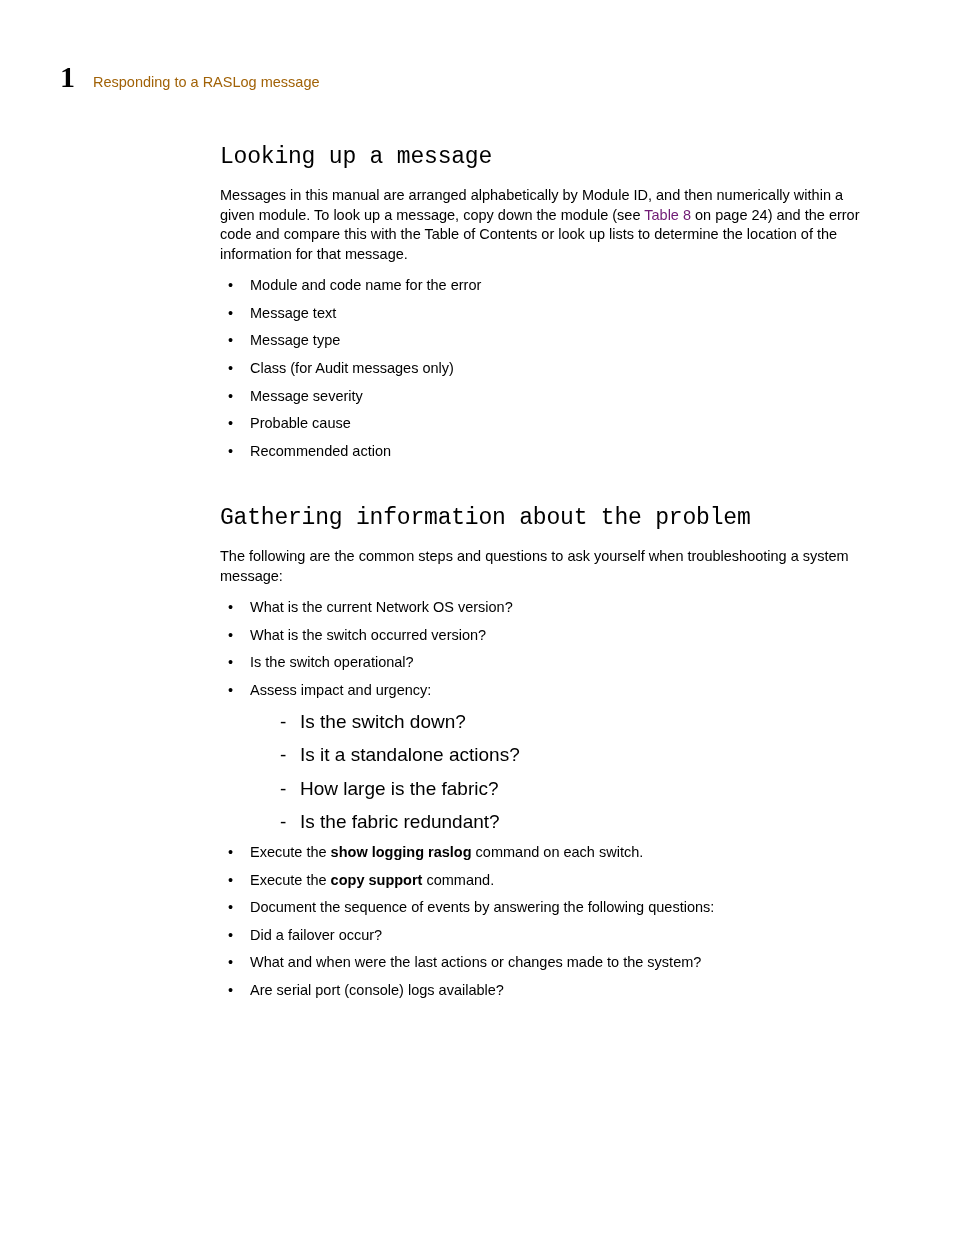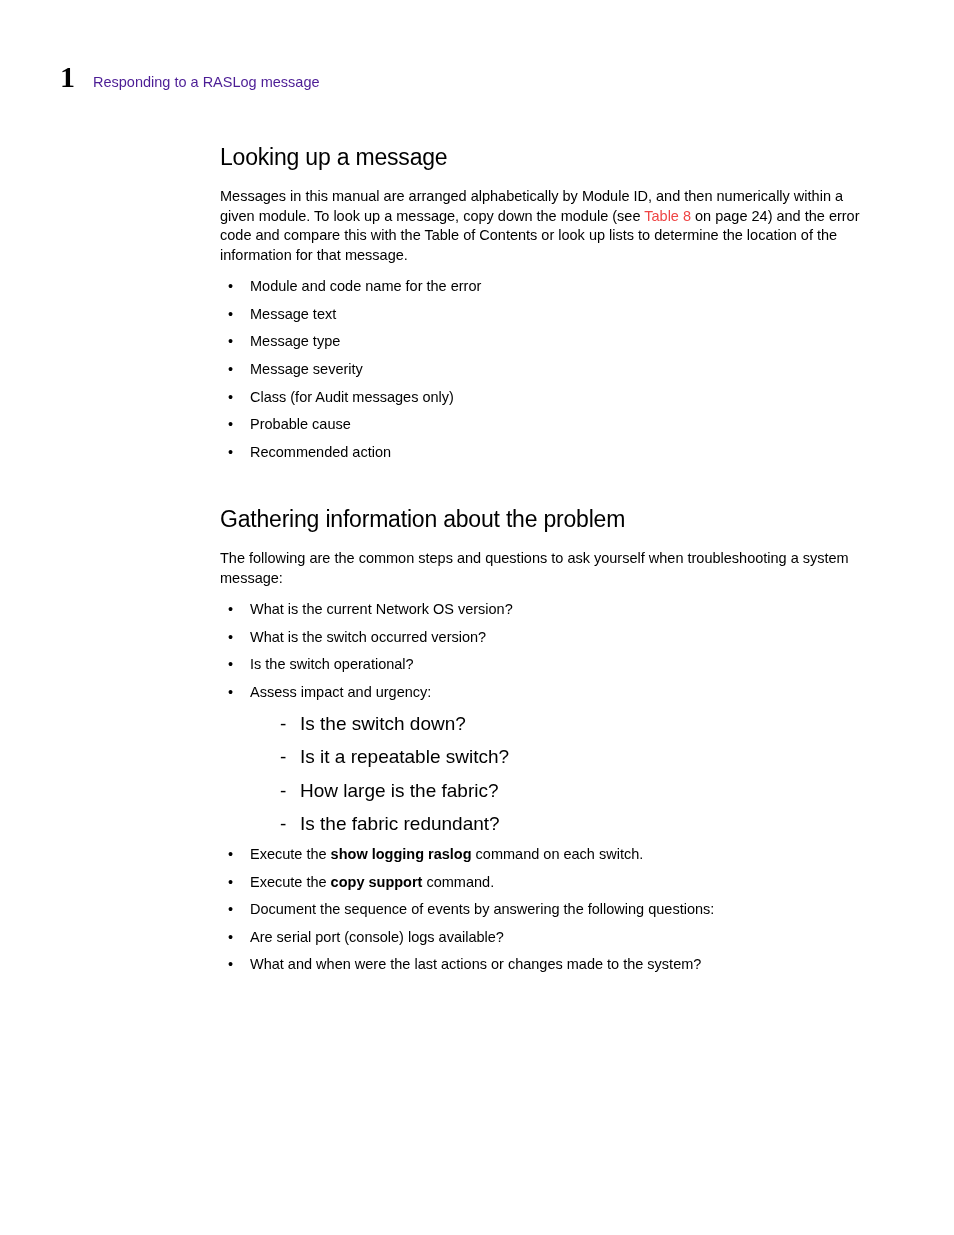--- a/index.html
+++ b/index.html
@@ -20,28 +20,28 @@
     gap: 18px;
     margin-bottom: 50px;
   }
   .chapter-num {
     font-family: Georgia, 'Times New Roman', serif;
     font-size: 30px;
     font-weight: bold;
   }
   .header-title {
     font-size: 14.5px;
-    color: #4c1d95;
+    color: #a16207;
   }
   .content {
     margin-left: 160px;
     margin-right: 20px;
   }
   h2 {
-    font-family: Liberation Sans, sans-serif;
+    font-family: Liberation Mono, monospace;
     font-weight: normal;
     font-size: 23px;
     margin: 0 0 16px 0;
     font-stretch: condensed;
     letter-spacing: -0.2px;
   }
   p {
     font-size: 14.5px;
     line-height: 1.35;
     margin: 0 0 12px 0;
@@ -76,21 +76,21 @@
     margin-bottom: 8px;
     padding-left: 20px;
   }
   ul.dashes > li::before {
     content: "-";
     position: absolute;
     left: 0;
     top: 0;
   }
   .link {
-    color: #ef4444;
+    color: #701a75;
   }
   .bold {
     font-weight: bold;
   }
   .sec-gap {
     height: 24px;
   }
 </style>
 </head>
 <body>
@@ -108,52 +108,53 @@
 
     <p>
       <span>Messages in this manual are arranged alphabetically by Module ID, and then numerically within a given module. To look up a message, copy down the module (see </span><span class="link">Table 8</span><span> on page 24) and the error code and compare this with the Table of Contents or look up lists to determine the location of the information for that message.</span>
     </p>
 
 
     <ul class="bullets">
       <li>Module and code name for the error</li>
       <li>Message text</li>
       <li>Message type</li>
+      <li>Class (for Audit messages only)</li>
       <li>Message severity</li>
-      <li>Class (for Audit messages only)</li>
       <li>Probable cause</li>
       <li>Recommended action</li>
     </ul>
 
     <div class="sec-gap"></div>
 
     <h2>Gathering information about the problem</h2>
 
     <p>The following are the common steps and questions to ask yourself when troubleshooting a system message:</p>
 
     <ul class="bullets">
       <li>What is the current Network OS version?</li>
       <li>What is the switch occurred version?</li>
       <li>Is the switch operational?</li>
       <li>
         <span>Assess impact and urgency:</span>
         <ul class="dashes">
           <li>Is the switch down?</li>
-          <li>Is it a repeatable switch?</li>
+          <li>Is it a standalone actions?</li>
           <li>How large is the fabric?</li>
           <li>Is the fabric redundant?</li>
         </ul>
       </li>
       <li>
         <span>Execute the </span><span class="bold">show logging raslog</span><span> command on each switch.</span>
       </li>
       <li>
         <span>Execute the </span><span class="bold">copy support</span><span> command.</span>
       </li>
       <li>
         <span>Document the sequence of events by answering the following questions:</span>
       </li>
+      <li>Did a failover occur?</li>
+      <li>What and when were the last actions or changes made to the system?</li>
       <li>Are serial port (console) logs available?</li>
-      <li>What and when were the last actions or changes made to the system?</li>
     </ul>
 
   </div>
 </div>
 
 </body></html>

